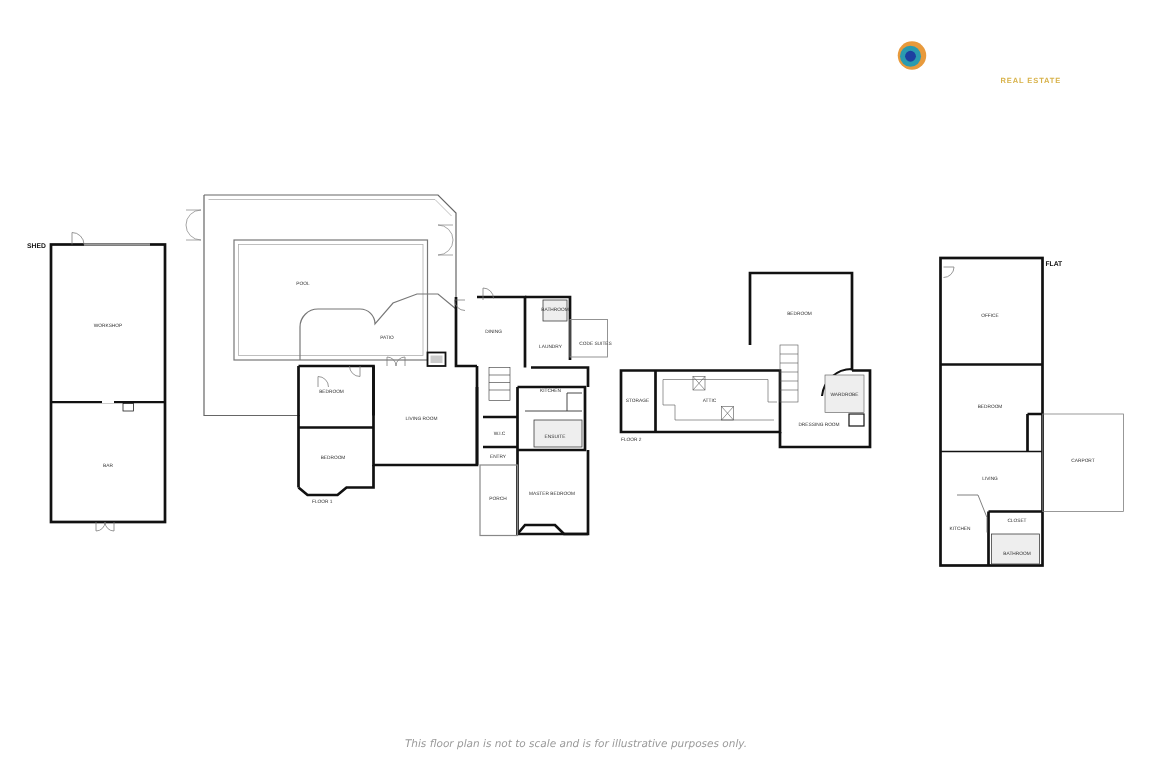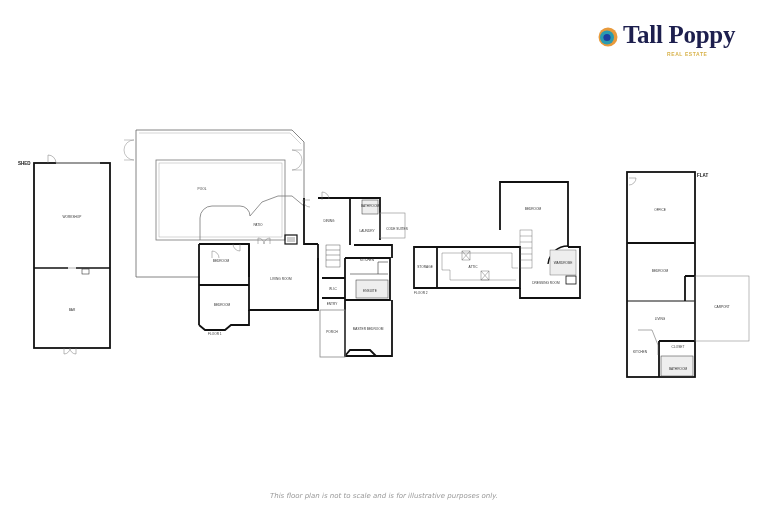--- a/index.html
+++ b/index.html
@@ -15,21 +15,20 @@
 </style>
 </head>
 <body>
 
 <div class="logo">
   <svg class="logo-mark" viewBox="0 0 20 20">
     <circle cx="10" cy="10" r="9.5" fill="#e89a3c"></circle>
     <circle cx="9" cy="10.5" r="7" fill="#2a9bb0"></circle>
     <circle cx="9" cy="10.5" r="3.6" fill="#1d3fa0"></circle>
   </svg>
-  <div class="logo-text">Tall Poppy</div>
   <div class="logo-sub">REAL ESTATE</div>
 </div>
 
 <svg class="plan" width="768" height="512" viewBox="0 0 768 512">
 
   <g fill="none" stroke="#111">
     <rect x="34" y="163" width="76" height="185" stroke-width="1.8"></rect>
     <line x1="34" y1="268" x2="110" y2="268" stroke-width="1.5"></line>
     <line x1="56" y1="163" x2="100" y2="163" stroke="#999" stroke-width="1.8"></line>
 

